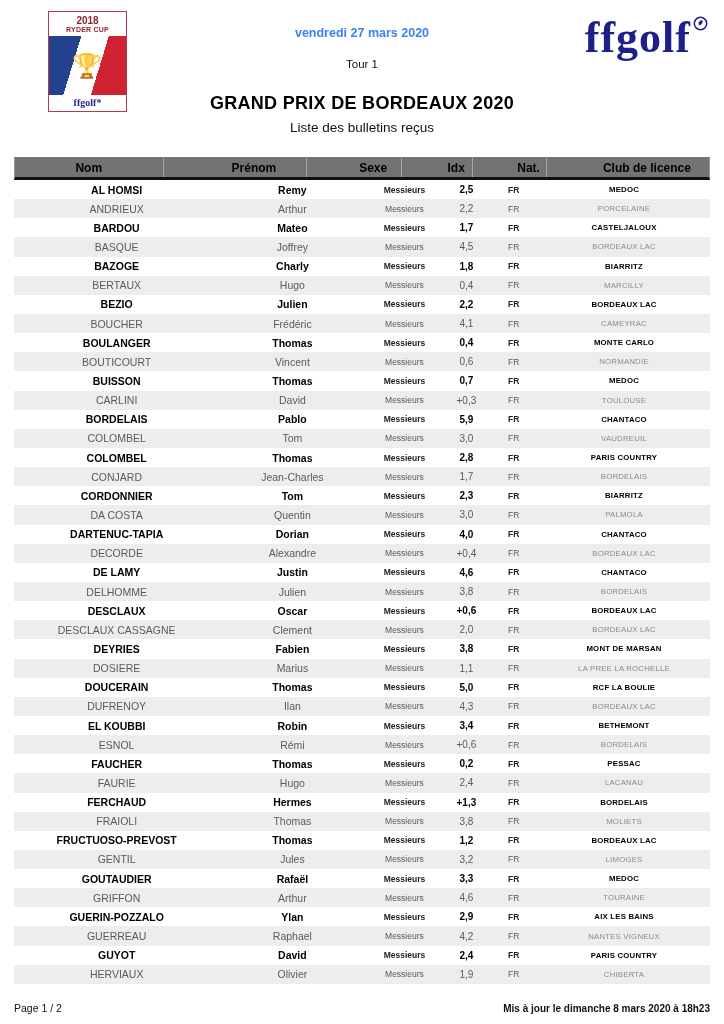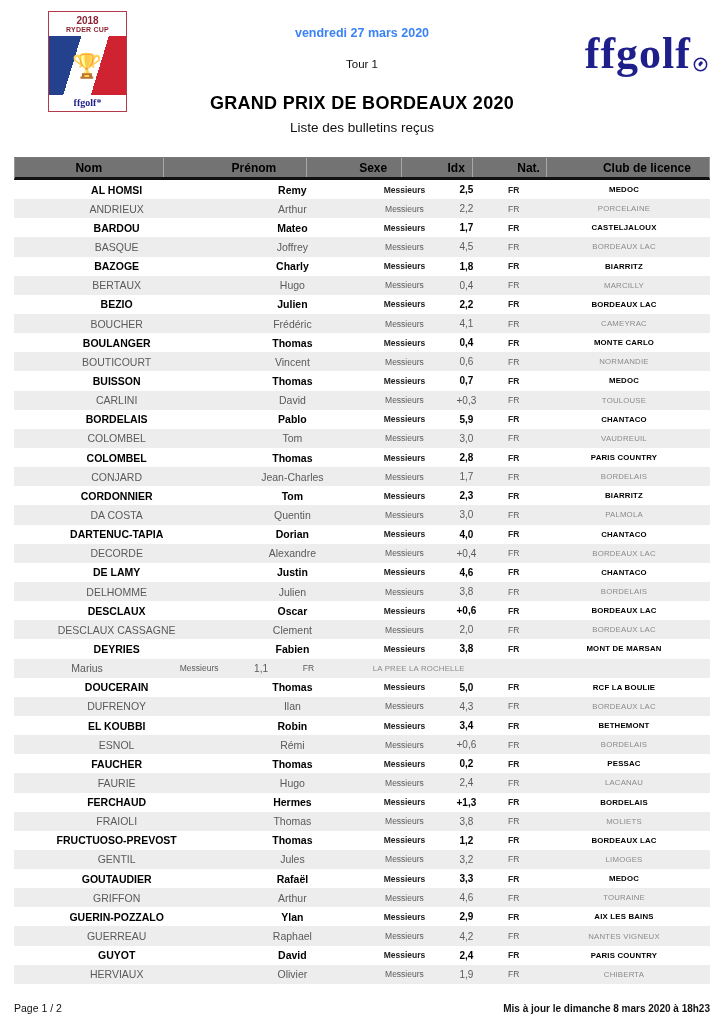--- a/index.html
+++ b/index.html
@@ -22,21 +22,21 @@
     display:flex;align-items:center;justify-content:center;
   }
   .rl-trophy{font-size:24px;line-height:1;filter:sepia(1) saturate(3) hue-rotate(-10deg);}
   .rl-brand{font-size:10px;font-weight:bold;color:#23238c;font-family:"Liberation Serif",serif;margin:2px 0 3px 0;}
 
   .center-date{position:absolute;left:0;top:26px;width:100%;text-align:center;
     font-size:12.5px;font-weight:bold;color:#3b82f6;}
   .center-tour{position:absolute;left:0;top:58px;width:100%;text-align:center;
     font-size:11.5px;color:#111;}
 
-  .ffgolf{position:absolute;right:16px;top:16px;display:flex;align-items:flex-end;margin-top:16px;}
+  .ffgolf{position:absolute;right:16px;top:16px;display:flex;align-items:flex-start;}
   .ffgolf .fftext{font-family:"Liberation Serif",serif;font-weight:bold;
     font-size:44px;line-height:44px;color:#1f1f8c;letter-spacing:1px;}
   .ffgolf .ffmark{margin-left:2px;margin-top:0px;}
 
   
   .title{position:absolute;left:0;top:93px;width:100%;text-align:center;
     font-size:18px;font-weight:bold;color:#000;letter-spacing:.3px;}
   .subtitle{position:absolute;left:0;top:120px;width:100%;text-align:center;
     font-size:13.5px;color:#111;}
 
@@ -313,20 +313,21 @@
         </div>
         <div class="trow strong">
           <div class="td c0">DEYRIES</div>
           <div class="td c1">Fabien</div>
           <div class="td c2">Messieurs</div>
           <div class="td c3">3,8</div>
           <div class="td c4">FR</div>
           <div class="td c5">MONT DE MARSAN</div>
         </div>
         <div class="trow alt light">
+          <div class="td c0">DOSIERE</div>
           <div class="td c1">Marius</div>
           <div class="td c2">Messieurs</div>
           <div class="td c3">1,1</div>
           <div class="td c4">FR</div>
           <div class="td c5">LA PREE LA ROCHELLE</div>
         </div>
         <div class="trow strong">
           <div class="td c0">DOUCERAIN</div>
           <div class="td c1">Thomas</div>
           <div class="td c2">Messieurs</div>

